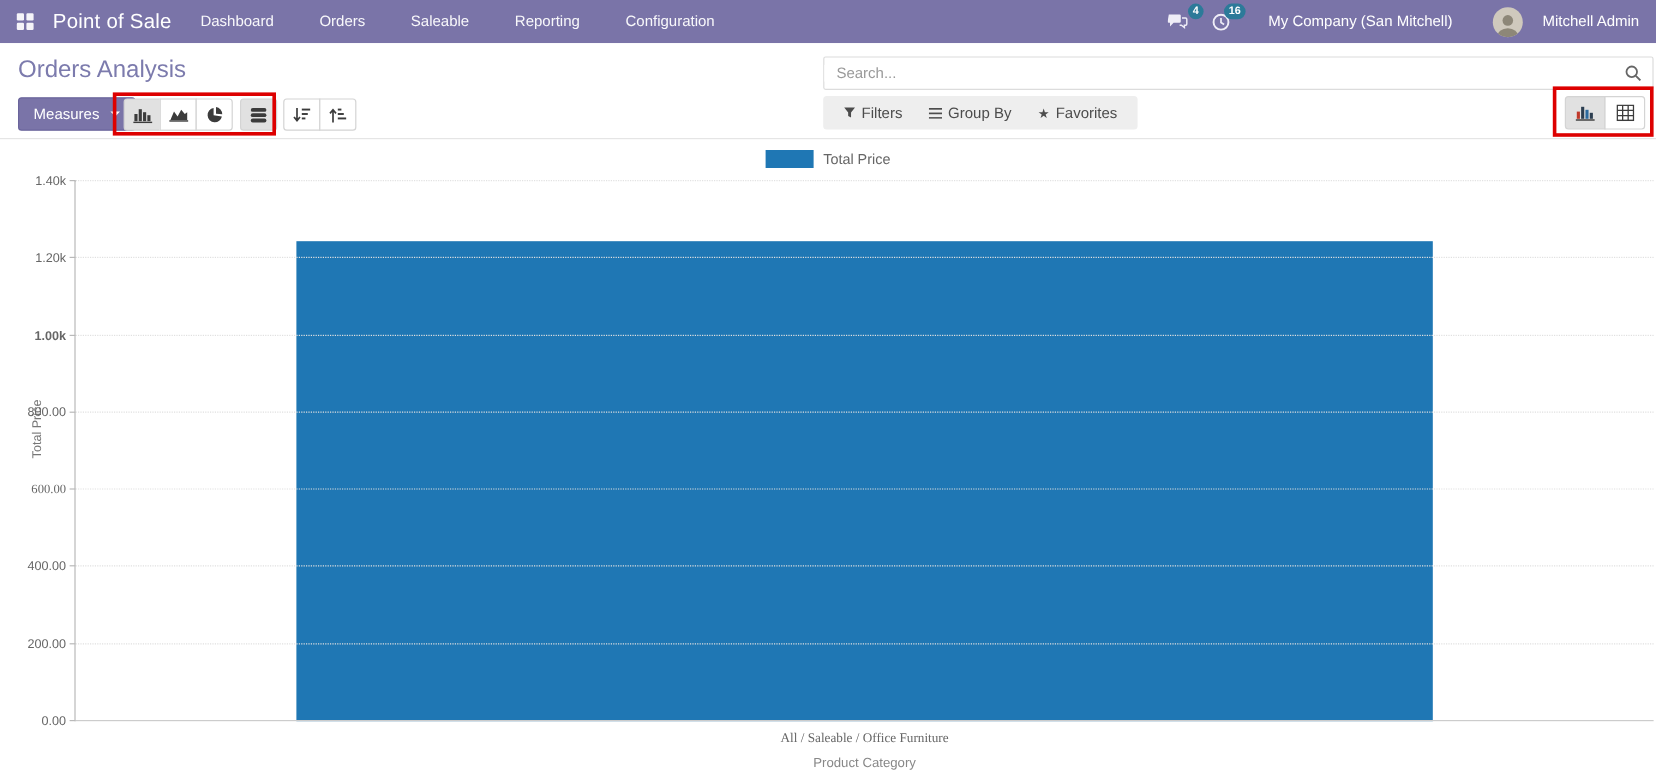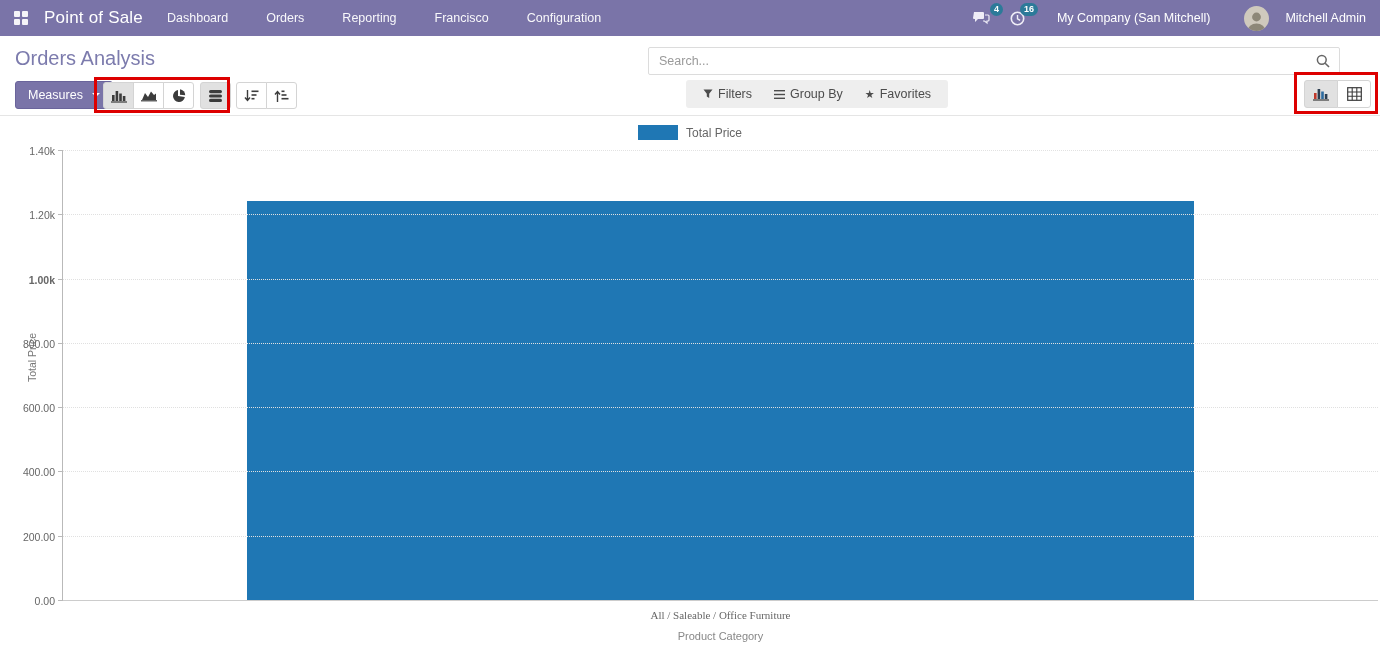--- a/index.html
+++ b/index.html
@@ -41,21 +41,21 @@
   .tool-btn:last-child { border-radius:0 3px 3px 0; }
   .tool-btn.single { border-radius:3px; }
   .tool-btn.active { background:#e1e1e1; }
   .group-charttypes { left:103px; }
   .group-stacked { left:200px; }
   .group-sort { left:236px; }
   .annotation-box { position:absolute; border:3px solid #dd0000; pointer-events:none; z-index:5; }
   .anno-left { left:94px; top:41px; width:136px; height:36px; }
   .anno-right { left:1294px; top:36px; width:84px; height:42px; }
 
-  .search-box { position:absolute; left:648px; top:11px; width:692px; height:28px;
+  .search-box { position:absolute; left:686px; top:11px; width:692px; height:28px;
                 border:1px solid #dcdcdc; border-radius:2px; background:#fff; display:flex; align-items:center; }
   .search-box input { flex:1; border:none; outline:none; font-size:12.5px; padding:0 10px;
                       font-family:"Liberation Sans",sans-serif; color:#444; }
   .search-box input::placeholder { color:#9a9a9a; }
   .search-glass { padding:0 9px; cursor:pointer; display:flex; }
 
   .filter-row { position:absolute; left:686px; top:44px; height:28px; background:#eeeeee; border-radius:3px;
                 display:flex; align-items:center; padding:0 6px; }
   .filter-item { font-size:12.5px; color:#4c4c4c; padding:16px 11px; display:flex; align-items:center;
                  gap:5px; cursor:pointer; height:100%; }
@@ -96,22 +96,22 @@
   <div class="apps-icon">
     <span></span>
       <span></span>
       <span></span>
       <span></span>
   </div>
   <div class="brand">Point of Sale</div>
   <div class="nav-menu">
     <div class="nav-item">Dashboard</div>
     <div class="nav-item">Orders</div>
+    <div class="nav-item">Saleable</div>
     <div class="nav-item">Reporting</div>
-    <div class="nav-item">Francisco</div>
     <div class="nav-item">Configuration</div>
   </div>
   <div class="nav-right">
     <div class="icon-btn">
       <svg width="17" height="14" viewBox="0 0 17 14">
         <path d="M1 1 h9 a1 1 0 0 1 1 1 v5 a1 1 0 0 1 -1 1 h-5 l-3 3 v-3 h-1 a1 1 0 0 1 -1 -1 z" fill="#efedf7"></path>
         <path d="M12 4 h3 a1 1 0 0 1 1 1 v4 a1 1 0 0 1 -1 1 h-1 v2 l-2.5 -2 h-1.5" fill="none" stroke="#efedf7" stroke-width="1.2"></path>
       </svg>
       <span class="badge">4</span>
     </div>
@@ -263,21 +263,21 @@
   <div class="ytick-mark" style="bottom: 0%;"></div>
       <div class="ytick-label" style="bottom: 0%;">0.00</div>
       <div class="gridline" style="bottom: 14.2857%;"></div>
       <div class="ytick-mark" style="bottom: 14.2857%;"></div>
       <div class="ytick-label" style="bottom: 14.2857%;">200.00</div>
       <div class="gridline" style="bottom: 28.5714%;"></div>
       <div class="ytick-mark" style="bottom: 28.5714%;"></div>
       <div class="ytick-label" style="bottom: 28.5714%;">400.00</div>
       <div class="gridline" style="bottom: 42.8571%;"></div>
       <div class="ytick-mark" style="bottom: 42.8571%;"></div>
-      <div class="ytick-label" style="bottom: 42.8571%;">600.00</div>
+      <div class="ytick-label" style="bottom: 42.8571%; font-family: Liberation Serif, serif;">600.00</div>
       <div class="gridline" style="bottom: 57.1429%;"></div>
       <div class="ytick-mark" style="bottom: 57.1429%;"></div>
       <div class="ytick-label" style="bottom: 57.1429%;">800.00</div>
       <div class="gridline" style="bottom: 71.4286%;"></div>
       <div class="ytick-mark" style="bottom: 71.4286%;"></div>
       <div class="ytick-label" style="bottom: 71.4286%; font-weight: bold;">1.00k</div>
       <div class="gridline" style="bottom: 85.7143%;"></div>
       <div class="ytick-mark" style="bottom: 85.7143%;"></div>
       <div class="ytick-label" style="bottom: 85.7143%;">1.20k</div>
       <div class="ytick-mark" style="bottom: 100%;"></div>

